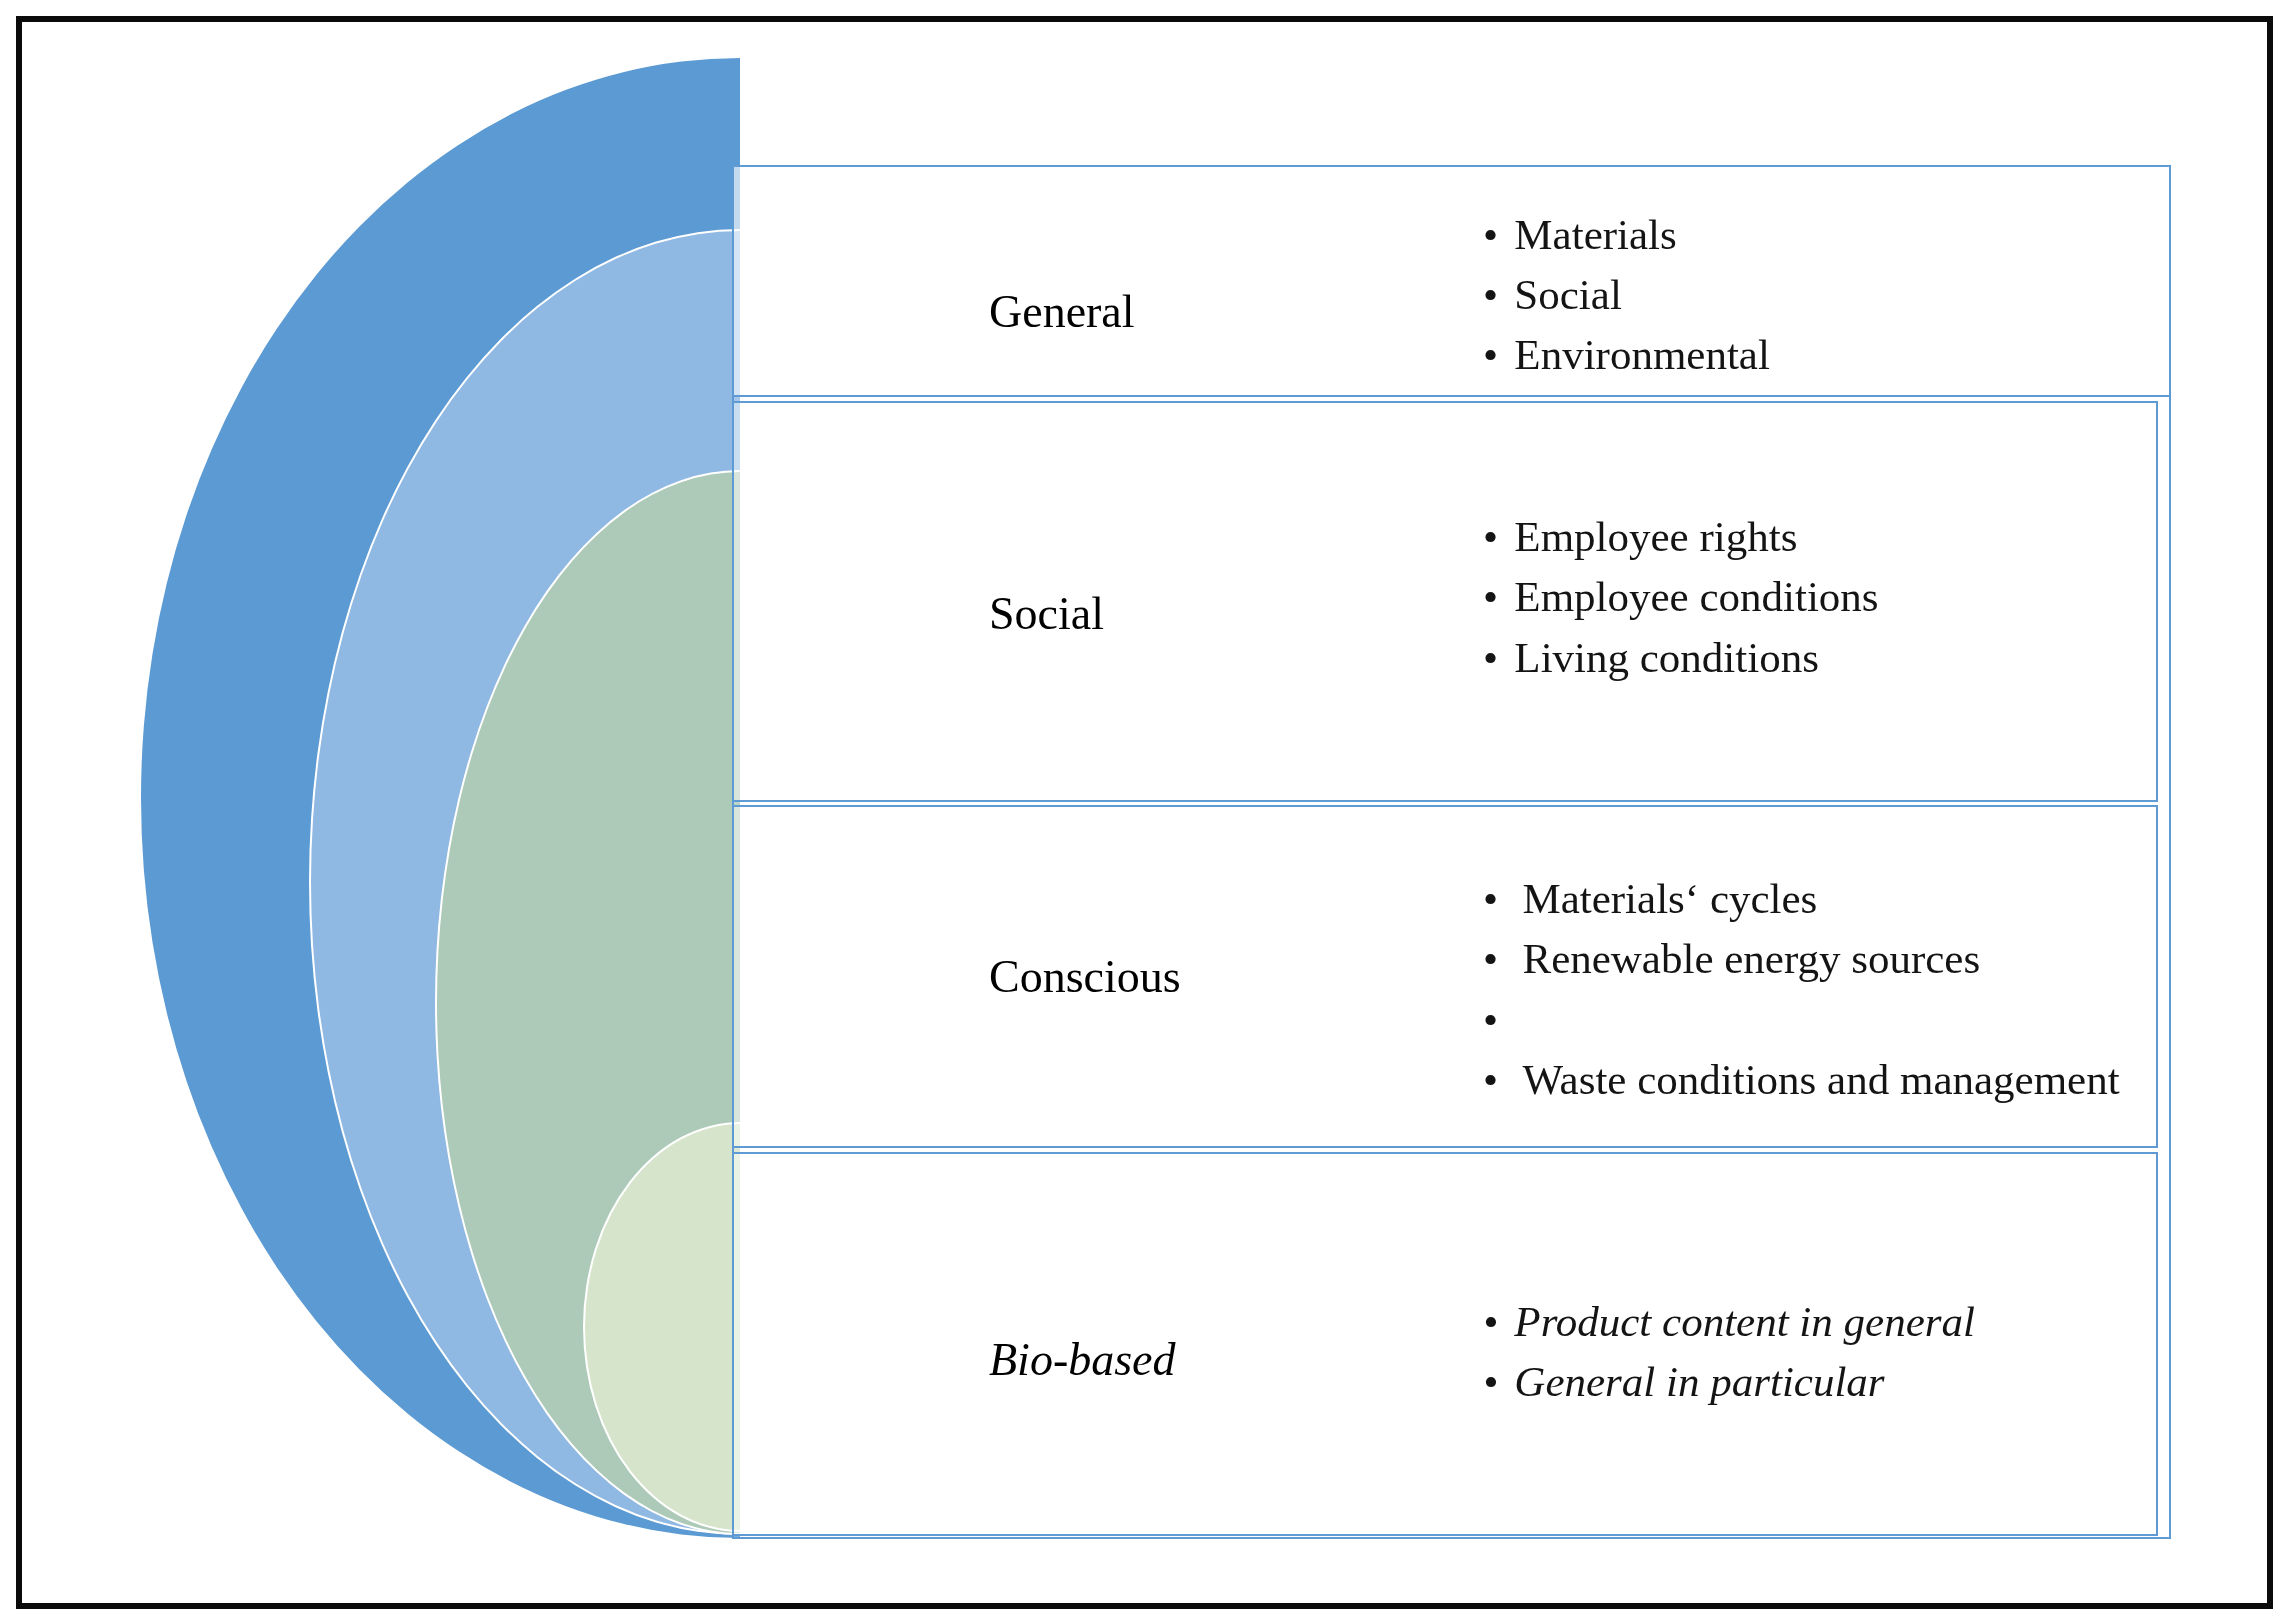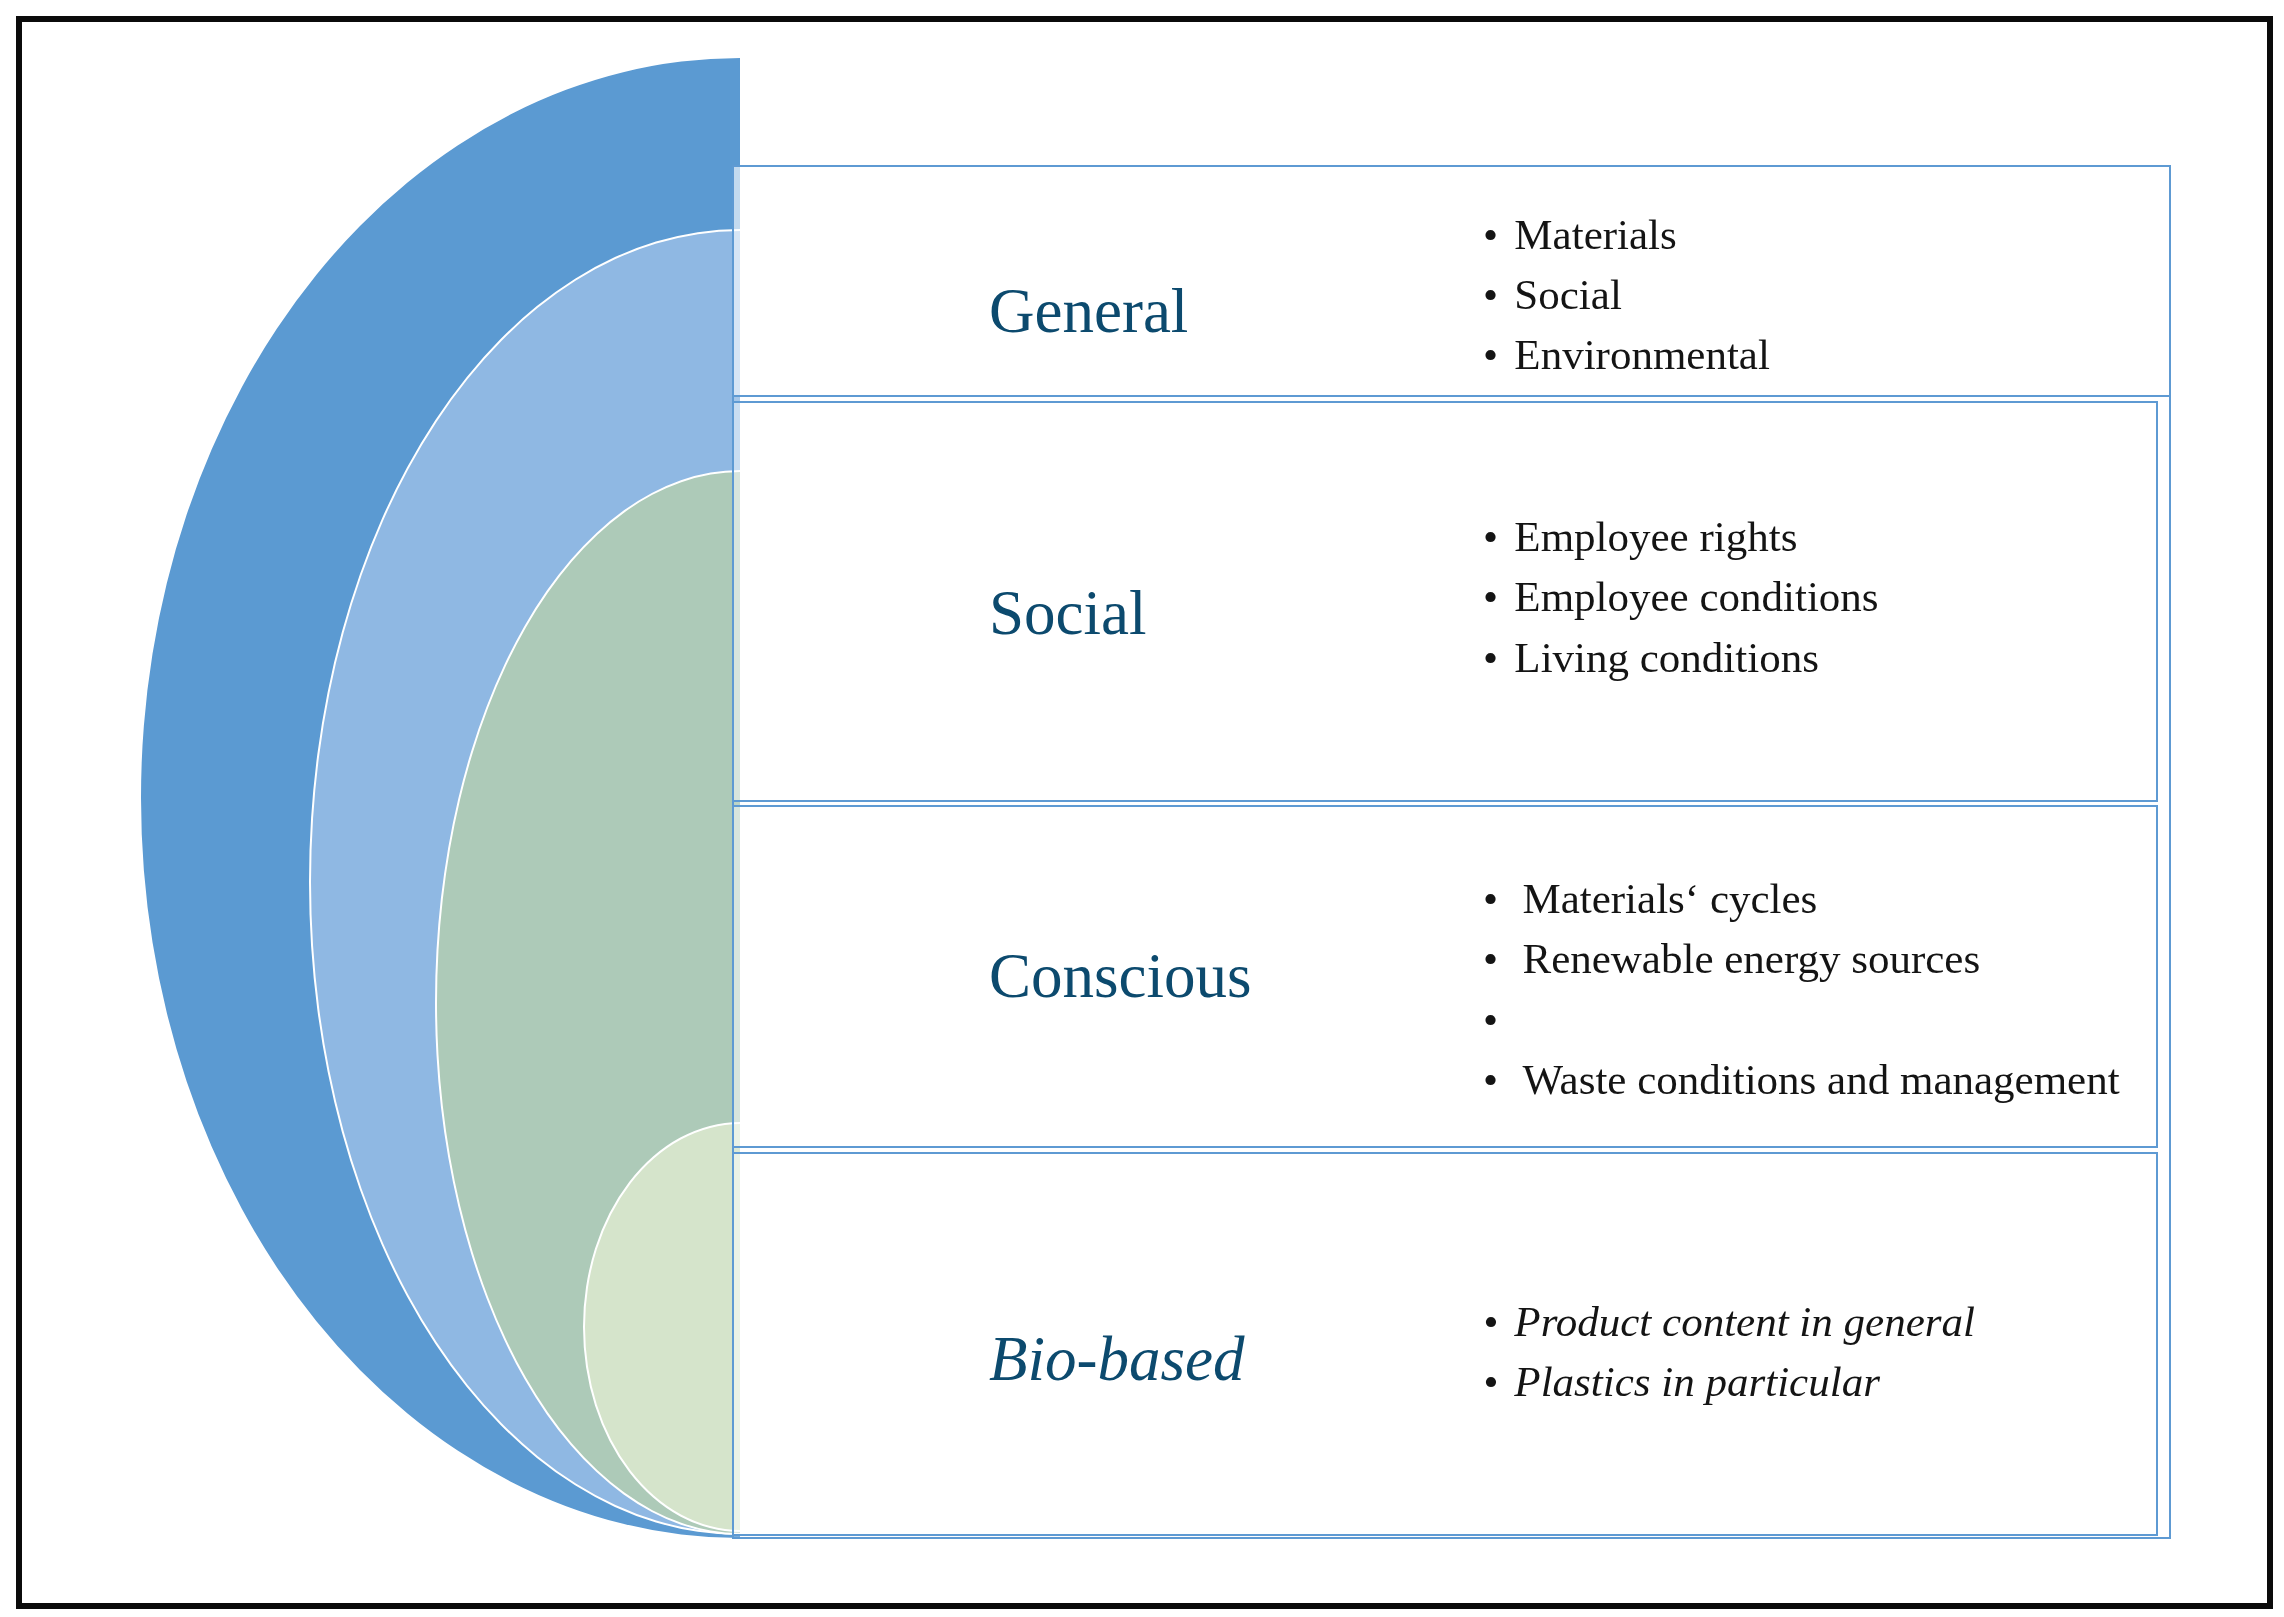--- a/index.html
+++ b/index.html
@@ -46,21 +46,21 @@
   .rect.biobased{left:732px;top:1152px;width:1426px;height:384px;background:rgba(255,255,255,0.40);}
   
   .band{position:absolute;left:732px;width:1426px;}
   .band.general {top:165px; height:232px;}
   .band.social  {top:401px; height:401px;}
   .band.circular{top:805px;height:343px;}
   .band.biobased{top:1152px;height:384px;font-style:italic;}
   .label{
     position:absolute;left:257px;top:0;height:100%;
     display:flex;align-items:center;
-    font-size:63px;color:#0c4a6e;white-space:nowrap;
+    font-size:46px;color:#000000;white-space:nowrap;
   }
   .band.general  .label{transform:translateY(30px);}
   .band.social   .label{transform:translateY(12.2px);}
   .band.biobased .label{transform:translateY(15px);}
   .bullets{
     position:absolute;left:751px;top:0;height:100%;
     display:flex;flex-direction:column;justify-content:center;
     margin:0;padding:0;list-style:none;
   }
   .band.general  .bullets{transform:translateY(13.6px);}
@@ -153,21 +153,21 @@
 
   <div class="band biobased">
     <div class="label">Bio-based</div>
     <ul class="bullets">
       <li>
           <span class="dot">•</span>
           <span>Product content in general</span>
         </li>
       <li>
           <span class="dot">•</span>
-          <span>Plastics in particular</span>
+          <span>General in particular</span>
         </li>
     </ul>
   </div>
 
   <div class="frame"></div>
 
 </div>
 
 
 </body></html>

